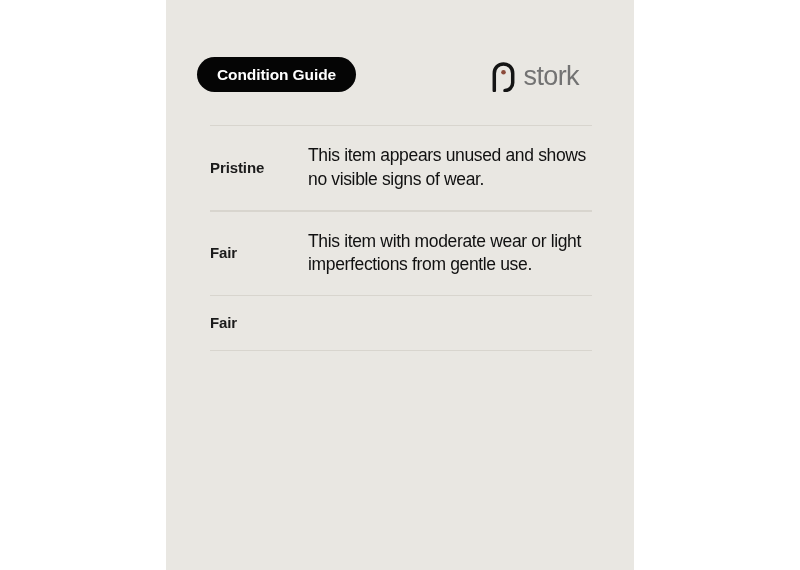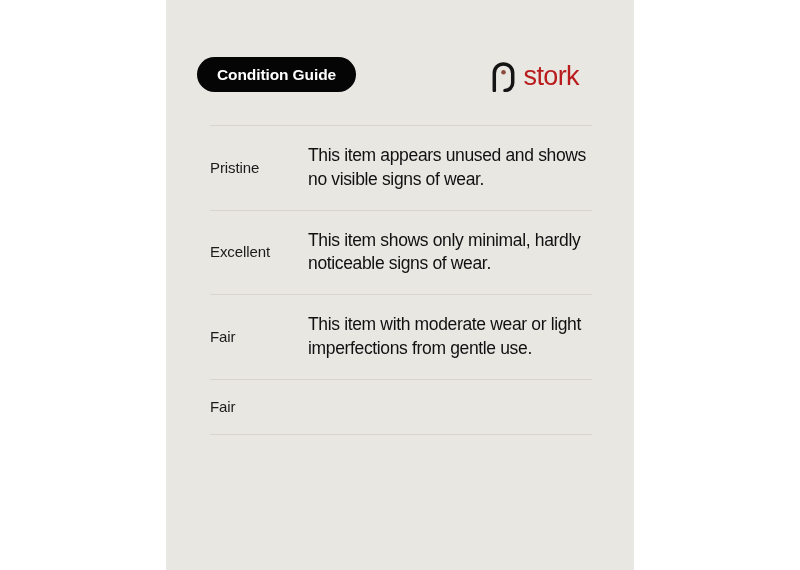--- a/index.html
+++ b/index.html
@@ -69,21 +69,21 @@
 
   #brand-mark {
     display: block;
     width: 25px;
     height: 31px;
   }
 
   #brand-wordmark {
     font-size: 27px;
     font-weight: 500;
-    color: #b91c1c;
+    color: #737373;
     letter-spacing: -0.6px;
     line-height: 1;
   }
 
   
   #condition-table {
     position: absolute;
     left: 44px;          
     top: 125px;
     width: 382px;        
@@ -98,21 +98,21 @@
   .condition-row {
     display: flex;
     align-items: center;
     box-sizing: border-box;
     padding: 18px 0 18px 0;
   }
 
   .condition-label {
     flex: 0 0 98px;
     font-size: 15px;
-    font-weight: 400;
+    font-weight: 700;
     color: #1B1B1B;
     letter-spacing: -0.1px;
     line-height: 1.2;
   }
 
   .condition-desc {
     flex: 1 1 auto;
     font-size: 17.5px;
     font-weight: normal;
     color: #111111;
@@ -146,24 +146,20 @@
 
       <div class="divider"></div>
 
       <div class="condition-row">
         <div class="condition-label">Pristine</div>
         <div class="condition-desc">This item appears unused and shows no visible signs of wear.</div>
       </div>
 
       <div class="divider"></div>
 
-      <div class="condition-row">
-        <div class="condition-label">Excellent</div>
-        <div class="condition-desc">This item shows only minimal, hardly noticeable signs of wear.</div>
-      </div>
 
       <div class="divider"></div>
 
       <div class="condition-row">
         <div class="condition-label">Fair</div>
         <div class="condition-desc">This item with moderate wear or light imperfections from gentle use.</div>
       </div>
 
       <div class="divider"></div>
 

